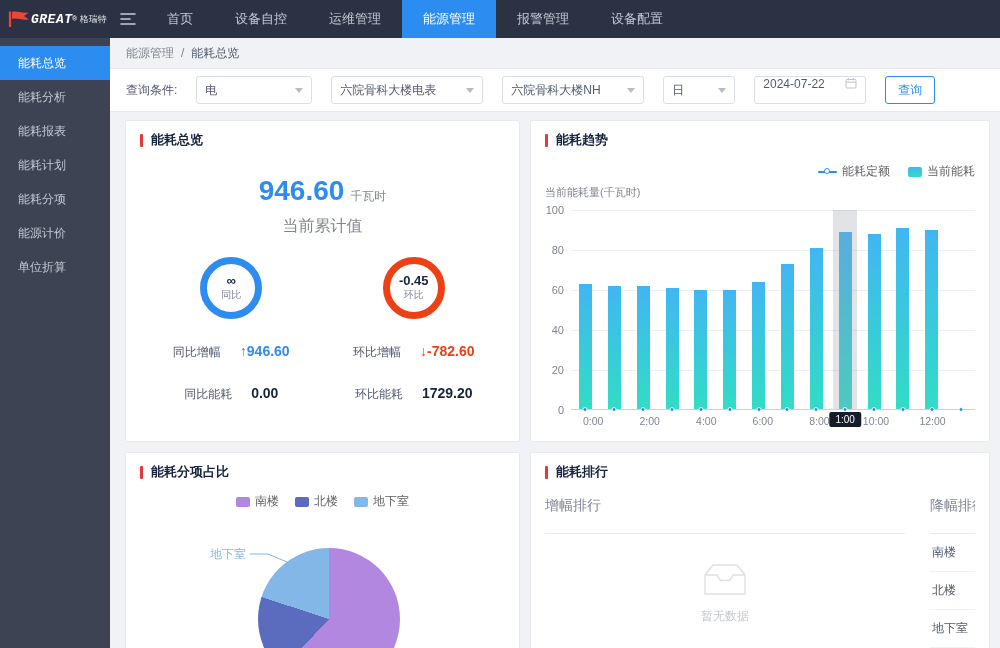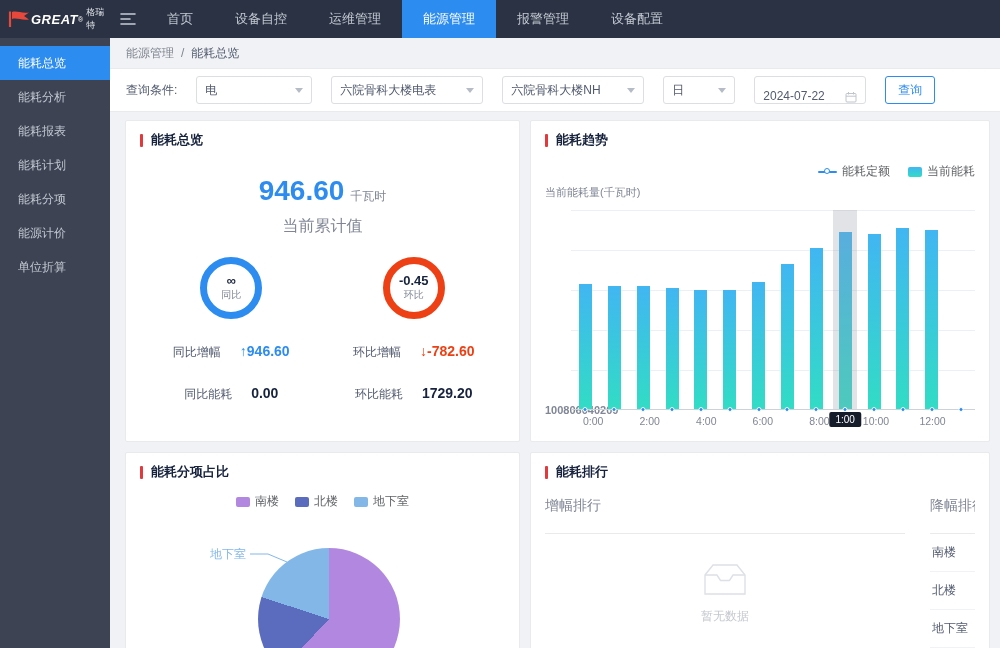--- a/index.html
+++ b/index.html
@@ -7,21 +7,21 @@
   body {
     font-family:"Liberation Sans","DejaVu Sans",sans-serif;
     background:#f0f2f5; color:#515a6e; font-size:12px;
     --primary:#2d8cf0; --danger:#ed4014;
     --bar-top:#41b6f2; --bar-bottom:#32dcc5;
   }
 
   
   .navbar { position:fixed; top:0; left:0; width:1000px; height:38px;
     background:#2b3243; display:flex; align-items:stretch; z-index:20; }
-  .logo { width:110px; display:flex; align-items:center; padding-left:7px; }
+  .logo { width:110px; display:flex; align-items:center; padding-left:7px;font-family:Liberation Mono, monospace; }
   .brand { color:#fff; font-weight:bold; font-style:italic; font-size:13px; letter-spacing:.5px; }
   .reg { color:#fff; font-size:7px; vertical-align:super; }
   .logo-sub { color:#e3e6ec; font-size:9px; margin-left:3px; }
   .collapse-btn { width:36px; display:flex; align-items:center; justify-content:center; cursor:pointer; }
   .nav-items { display:flex; }
   .nav-item { padding:0 21px; line-height:38px; font-size:13px; color:#c3c9d3; cursor:pointer; white-space:nowrap; }
   .nav-item.active { background:var(--primary); color:#fff; }
 
   
   .sidebar { position:fixed; top:38px; left:0; width:110px; height:610px; background:#3d4352; padding-top:8px; }
@@ -33,21 +33,21 @@
   .breadcrumb { height:30px; display:flex; align-items:center; padding-left:16px; gap:7px; font-size:12px; color:#80848f; }
   .breadcrumb .crumb-current { color:#515a6e; }
   .querybar { background:#fff; border-top:1px solid #e8eaec; border-bottom:1px solid #e8eaec;
     height:44px; display:flex; align-items:center; padding-left:16px; gap:19px; }
   .q-label { color:#515a6e; }
   .select { display:flex; align-items:center; justify-content:space-between; gap:6px; height:28px;
     border:1px solid #dcdee2; border-radius:3px; background:#fff; padding:0 8px; color:#515a6e; cursor:pointer; }
   .caret { width:0; height:0; border-left:4px solid transparent; border-right:4px solid transparent;
     border-top:5px solid #b6bcc6; flex-shrink:0; }
   .w1{width:116px}.w2{width:152px}.w3{width:142px}.w4{width:72px}
-  .datebox { display:flex; align-items:flex-end; justify-content:space-between; gap:6px; width:112px; height:28px;
+  .datebox { display:flex; align-items:flex-start; justify-content:space-between; gap:6px; width:112px; height:28px;
     border:1px solid #dcdee2; border-radius:3px; background:#fff; padding:0 8px; color:#515a6e; cursor:pointer; }
   .btn-query { height:28px; padding:0 12px; border:1px solid var(--primary); border-radius:3px;
     background:#fff; color:var(--primary); font-size:12px; cursor:pointer; }
 
   
   .cards { padding:8px 10px 0 15px; display:grid; grid-template-columns:395px 1fr;
     grid-template-rows:322px 312px; gap:10px; }
   .card { background:#fff; border:1px solid #e8eaec; border-radius:2px; overflow:hidden;
     display:flex; flex-direction:column; }
   .card-head { height:38px; flex-shrink:0; display:flex; align-items:center; padding:0 14px;
@@ -75,22 +75,22 @@
   
   .legend-row { display:flex; justify-content:flex-end; align-items:center; gap:18px; margin-top:4px; color:#606266; }
   .leg { display:flex; align-items:center; gap:5px; cursor:pointer; }
   .leg-line { width:19px; height:2px; background:var(--primary); border-radius:1px; position:relative; }
   .leg-line::after { content:""; position:absolute; left:6px; top:-2.5px; width:4px; height:4px;
     background:#fff; border:1.5px solid var(--primary); border-radius:50%; }
   .leg-bar { width:14px; height:10px; border-radius:2px;
     background:linear-gradient(180deg,var(--bar-top),var(--bar-bottom)); }
   .y-title { font-size:11px; color:#808695; margin:5px 0 10px; }
   .plot-wrap { display:flex; }
-  .y-axis { width:26px; height:212px; margin:-6px 0; padding-right:7px; display:flex; flex-direction:row;
-    justify-content:space-between; align-items:flex-end; font-size:11px; color:#808695;font-weight:bold; }
+  .y-axis { width:26px; height:212px; margin:-6px 0; padding-right:7px; display:flex; flex-direction:column;
+    justify-content:space-between; align-items:flex-end; font-size:11px; color:#808695; }
   .plot { flex:1; height:200px; position:relative; border-bottom:1px solid #ccd2da;
     display:flex; align-items:flex-end;
     background:linear-gradient(#eceff3 1px,transparent 1px); background-size:100% 40px; }
   .bar-col { flex:1; position:relative; height:100%; display:flex; align-items:flex-end; justify-content:center; }
   .bar { width:13px; background:linear-gradient(180deg,var(--bar-top),var(--bar-bottom)); }
   .hl-band { position:absolute; left:50%; transform:translateX(-50%); top:0; bottom:0; width:24px;
     background:rgba(150,156,168,.28); }
   .quota-dot { position:absolute; left:50%; bottom:-3px; transform:translateX(-50%); width:5px; height:5px;
     border-radius:50%; background:var(--primary); border:1px solid #fff; }
   .x-labels { display:flex; margin-left:34px; margin-top:5px; }

